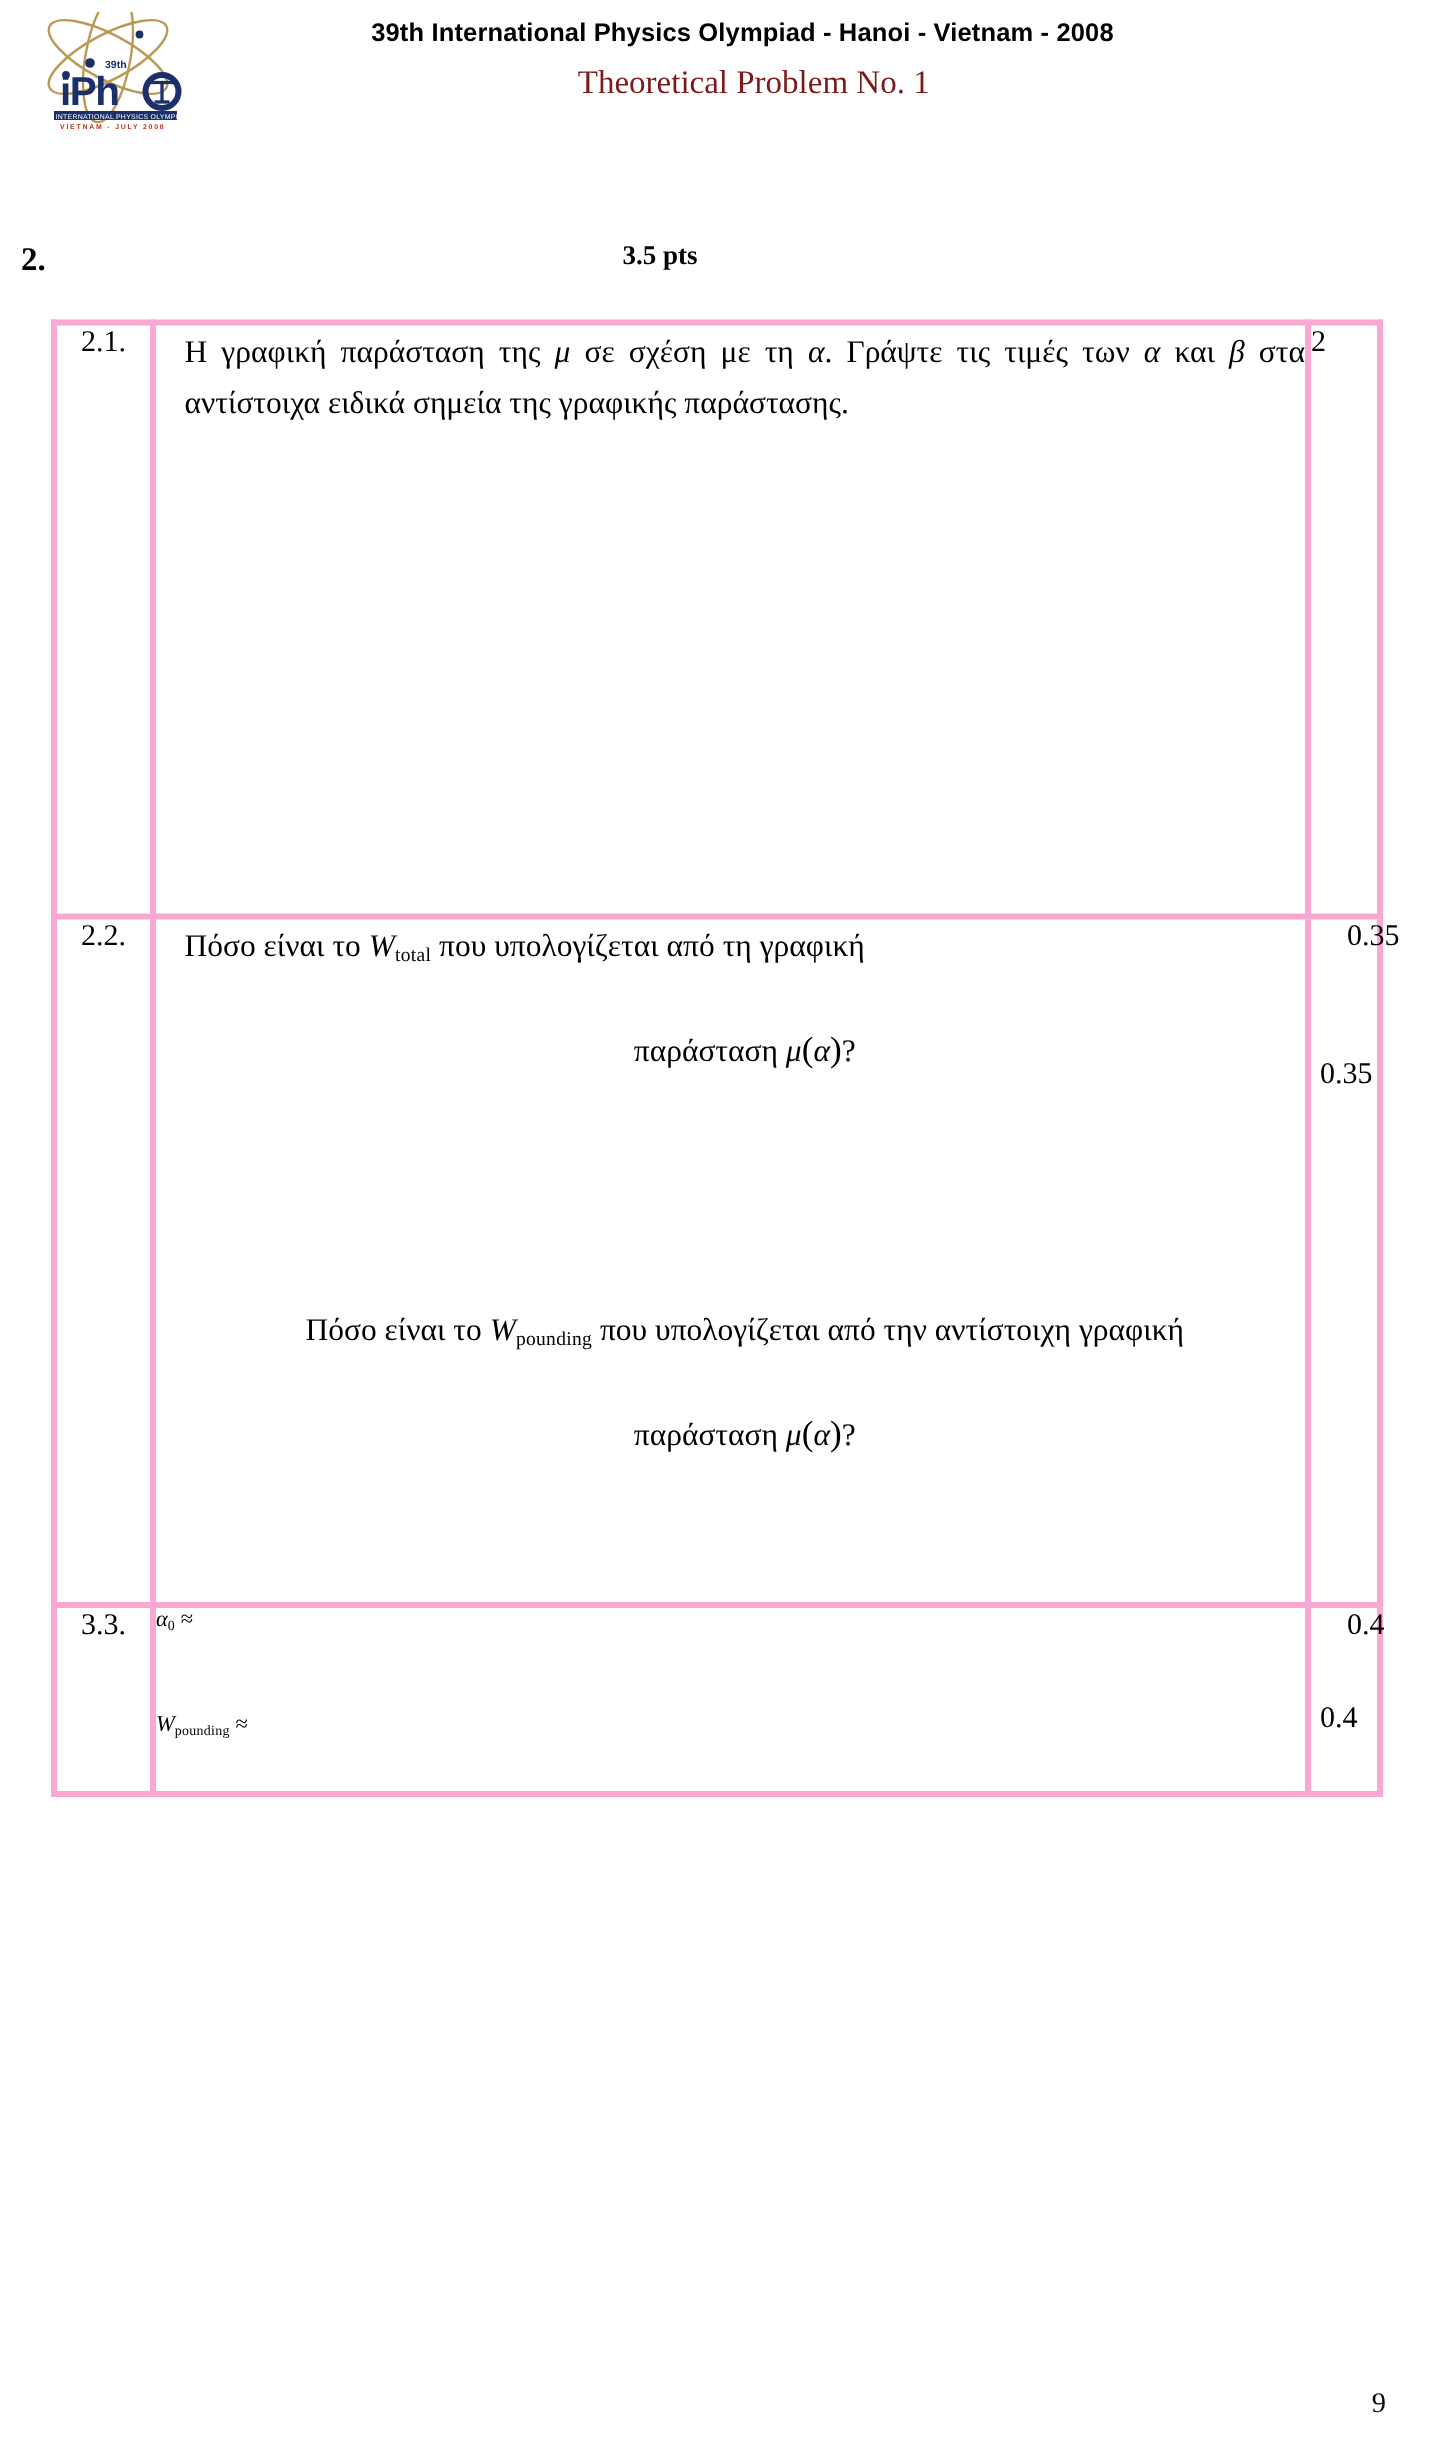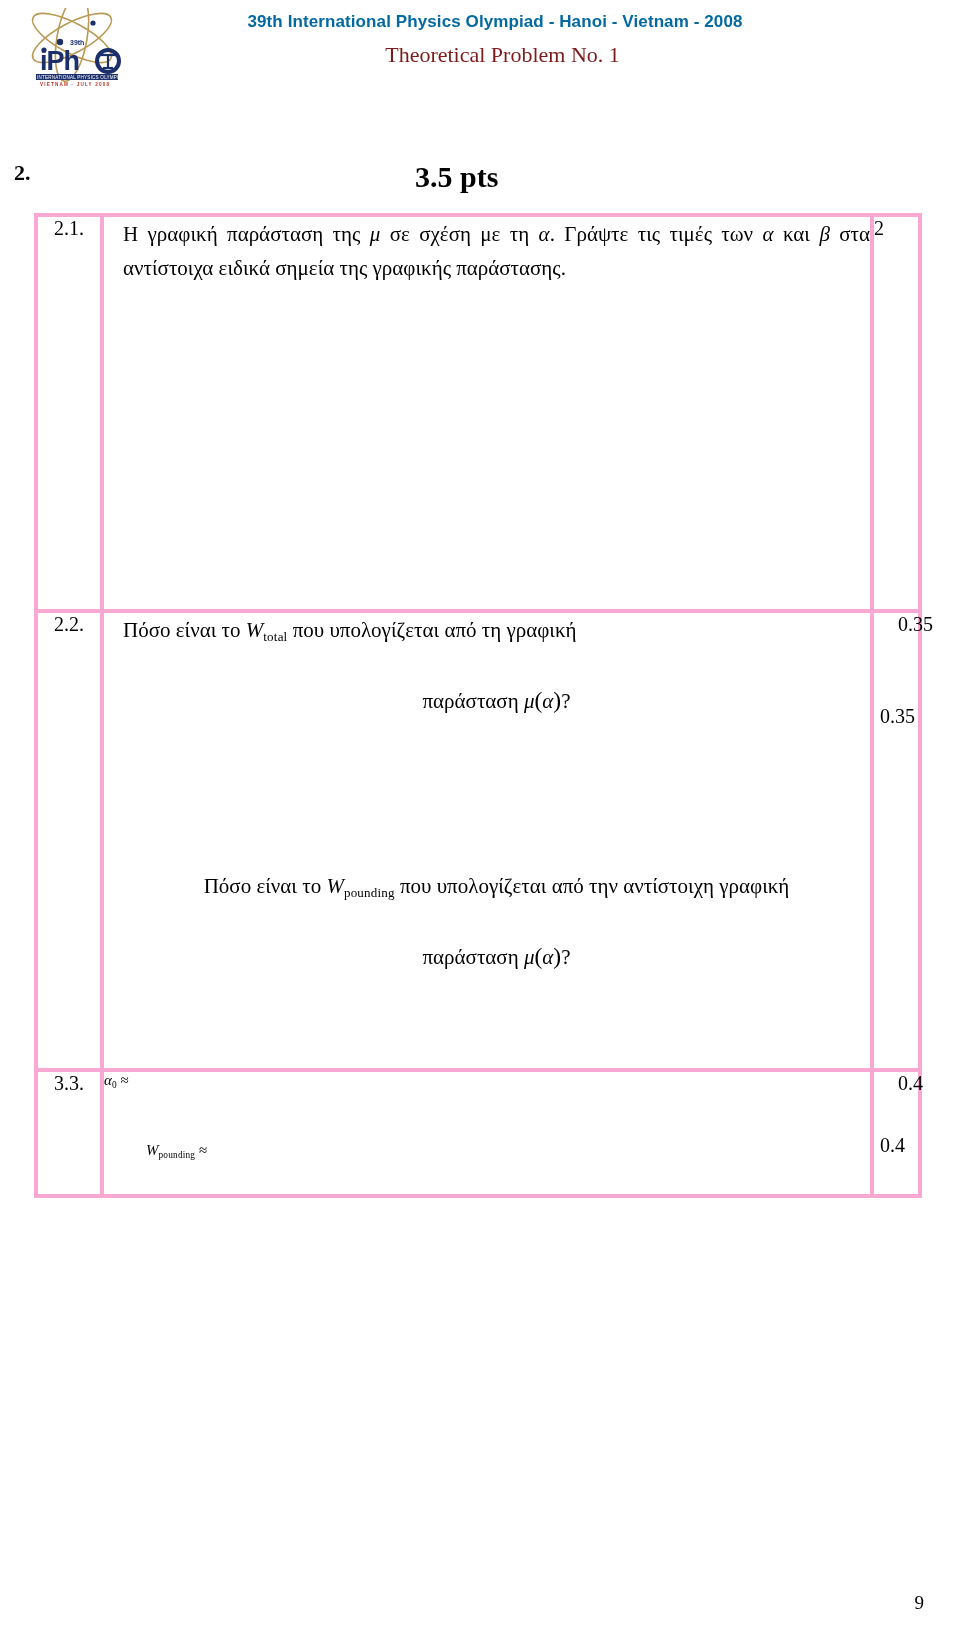--- a/index.html
+++ b/index.html
@@ -31,21 +31,21 @@
   .logo-box svg { display: block; }
 
   .header-line1 {
     position: absolute;
     left: 0; top: 12px;
     width: 960px;
     text-align: center;
     font-family: "Liberation Sans", "DejaVu Sans", sans-serif;
     font-size: 17px;
     font-weight: bold;
-    color: #0369a1;
+    color: #000000;
     letter-spacing: 0.1px;
     padding-left: 30px;
     box-sizing: border-box;
   }
   .header-line2 {
     position: absolute;
     left: 0; top: 42px;
     width: 960px;
     text-align: center;
     font-family: "Liberation Serif", "DejaVu Serif", serif;
@@ -65,21 +65,21 @@
   .section-num {
     position: absolute;
     left: 14px; top: 0;
     font-size: 22px;
     font-weight: bold;
     font-family: "Liberation Serif", "DejaVu Serif", serif;
   }
   .section-pts {
     position: absolute;
     left: 415px; top: 0;
-    font-size: 30px;
+    font-size: 18px;
     font-weight: bold;
     font-family: "Liberation Serif", "DejaVu Serif", serif;
   }
 
   
   .grade-table {
     position: absolute;
     left: 34px;
     top: 213px;
     width: 884px;
@@ -143,21 +143,21 @@
 
   
   .row-21 .body-cell { height: 392px; }
   .row-22 .body-cell { height: 455px; }
   .row-23 .body-cell { height: 122px; }
 
   .ans-line {
     font-size: 15px;
     font-family: "Liberation Serif", "DejaVu Serif", serif;
   }
-  .ans-line.second { margin-top: 52px; margin-left: 42px; }
+  .ans-line.second { margin-top: 52px; }
 
   
   .page-number {
     position: absolute;
     left: 0;
     top: 1592px;
     width: 924px;
     text-align: right;
     font-size: 19px;
     font-family: "Liberation Serif", "DejaVu Serif", serif;

